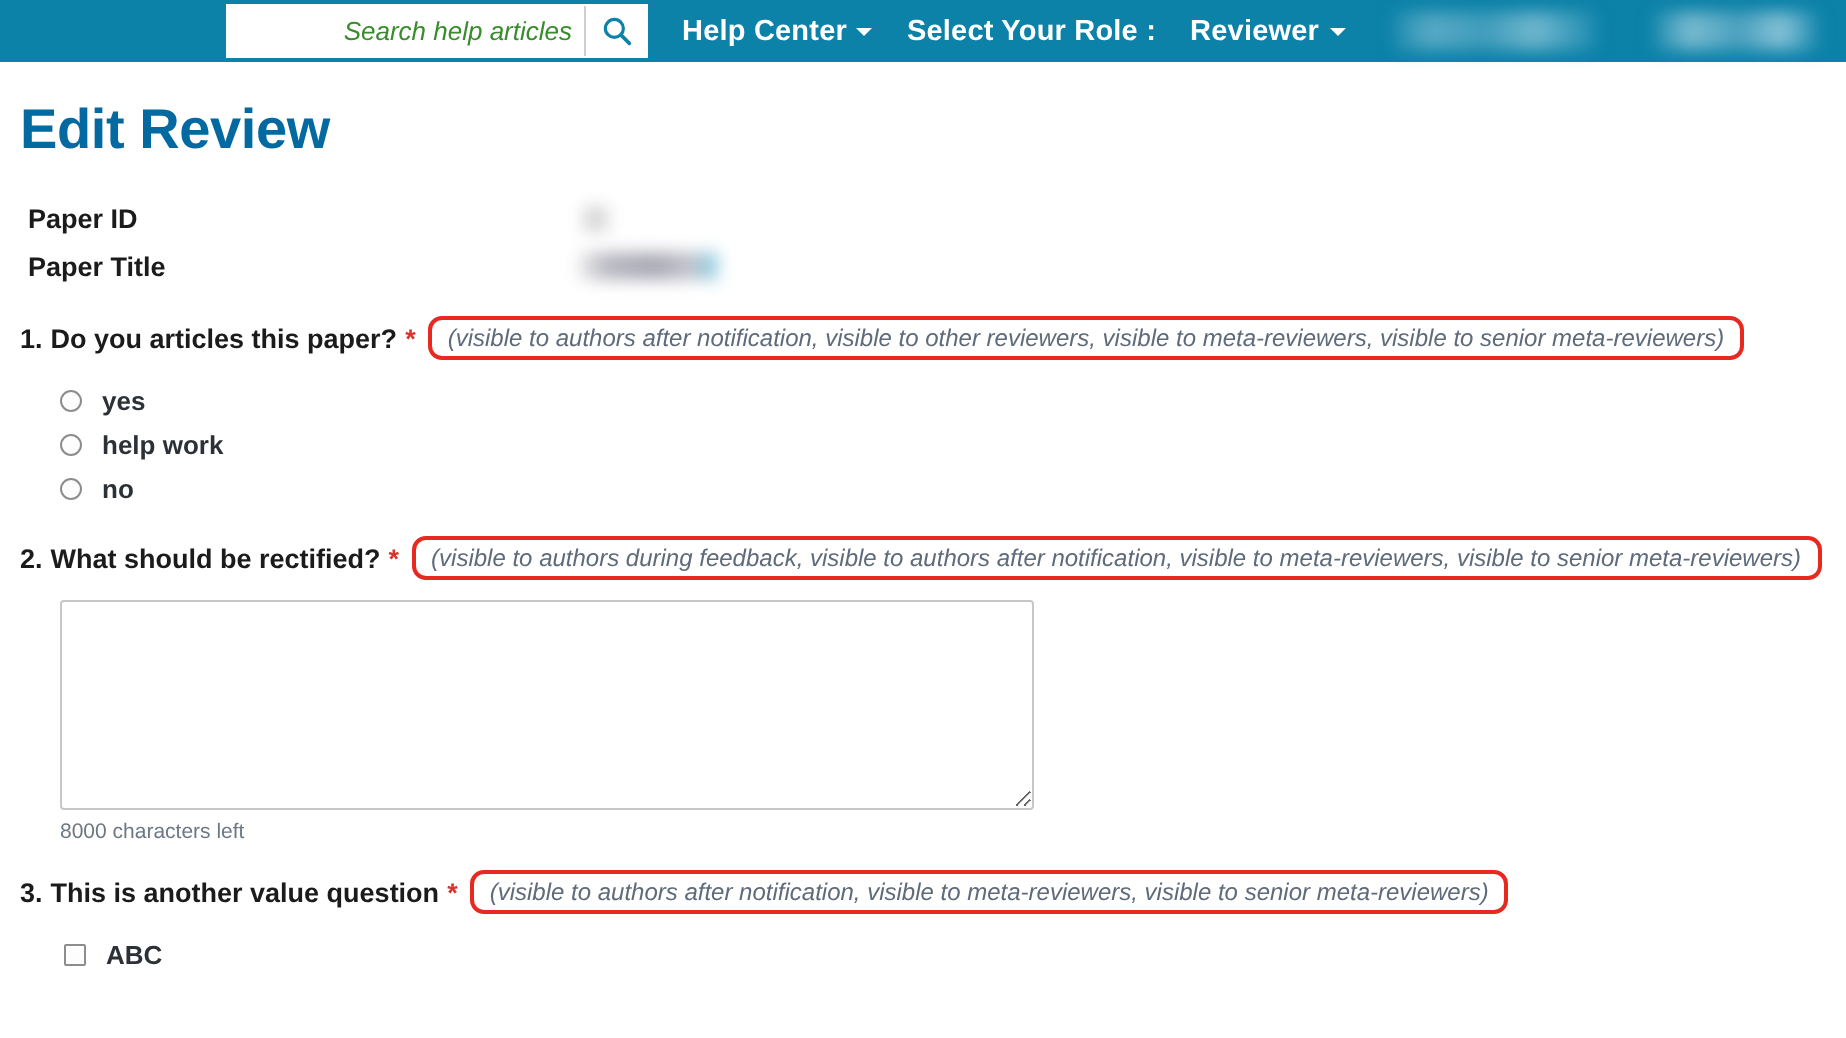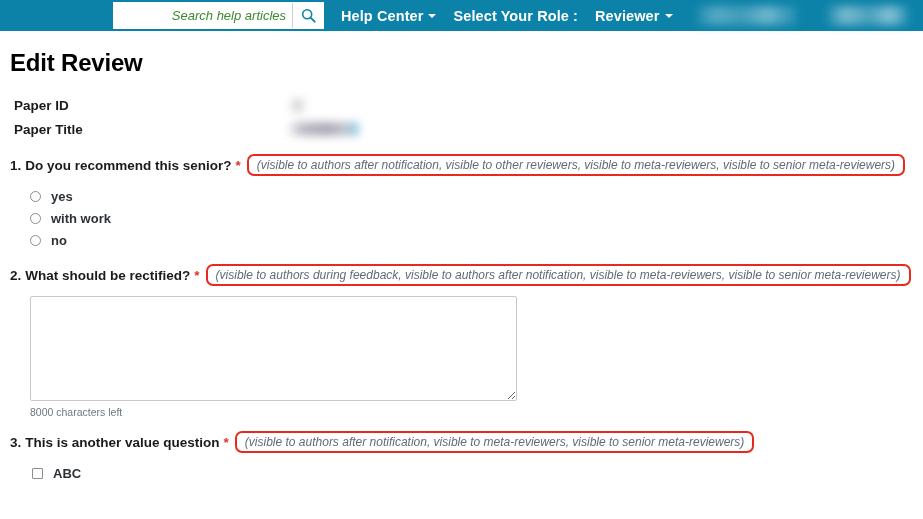--- a/index.html
+++ b/index.html
@@ -102,23 +102,23 @@
     position: absolute;
     left: 827px; top: 6px;
     width: 82px; height: 19px;
     background: linear-gradient(90deg,#1f8cb0 0%, #79bad0 22%, #49a0bd 52%, #86c1d6 78%, #1d8bb0 100%);
   }
 
   
   .page { padding: 0; }
 
   .page-title {
-    font-size: 24px;
-    font-weight: bold;
-    color: #000000;
+    font-size: 28px;
+    font-weight: bold;
+    color: #0369a1;
     margin: 18px 17px 0 10px;
     letter-spacing: -.2px;
   }
 
   .meta { margin: 16px 0 0 14px; }
   .meta-row {
     display: flex;
     align-items: center;
     height: 24px;
   }
@@ -291,34 +291,34 @@
     </div>
     <div class="meta-row">
       <div class="meta-label">Paper Title</div>
       <div class="redact meta-value-redact-2"></div>
     </div>
   </div>
 
 
   <div class="question-row">
     <span class="q-label">1.</span>
-    <span class="q-label" style="margin-left:4px">Do you recommend this senior?</span>
+    <span class="q-label" style="margin-left:4px">Do you articles this paper?</span>
     <span class="req-star">*</span>
     <span class="visibility-box">
       <span class="visibility-text">(visible to authors after notification, visible to other reviewers, visible to meta-reviewers, visible to senior meta-reviewers)</span>
     </span>
   </div>
   <div class="options">
     <label class="option">
       <span class="radio"></span>
       <span class="option-label">yes</span>
     </label>
     <label class="option">
       <span class="radio"></span>
-      <span class="option-label">with work</span>
+      <span class="option-label">help work</span>
     </label>
     <label class="option">
       <span class="radio"></span>
       <span class="option-label">no</span>
     </label>
   </div>
 
   <div class="question-row">
     <span class="q-label">2.</span>
     <span class="q-label" style="margin-left:4px">What should be rectified?</span>

